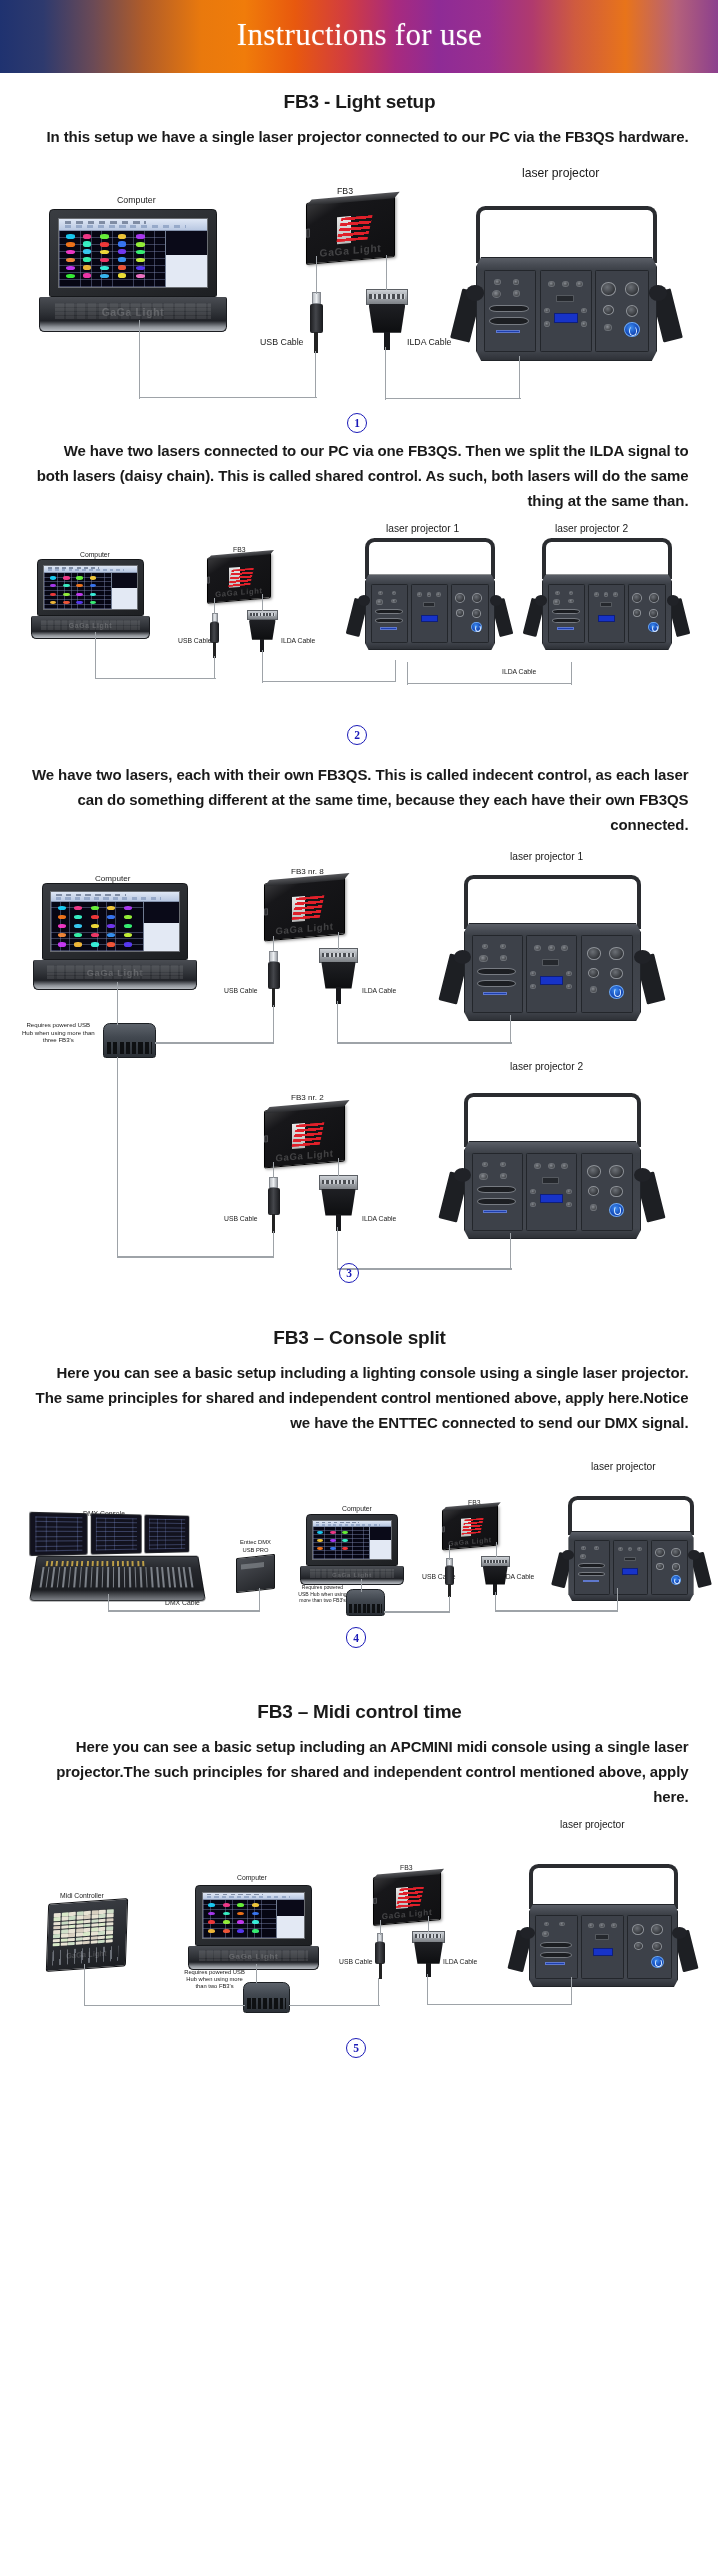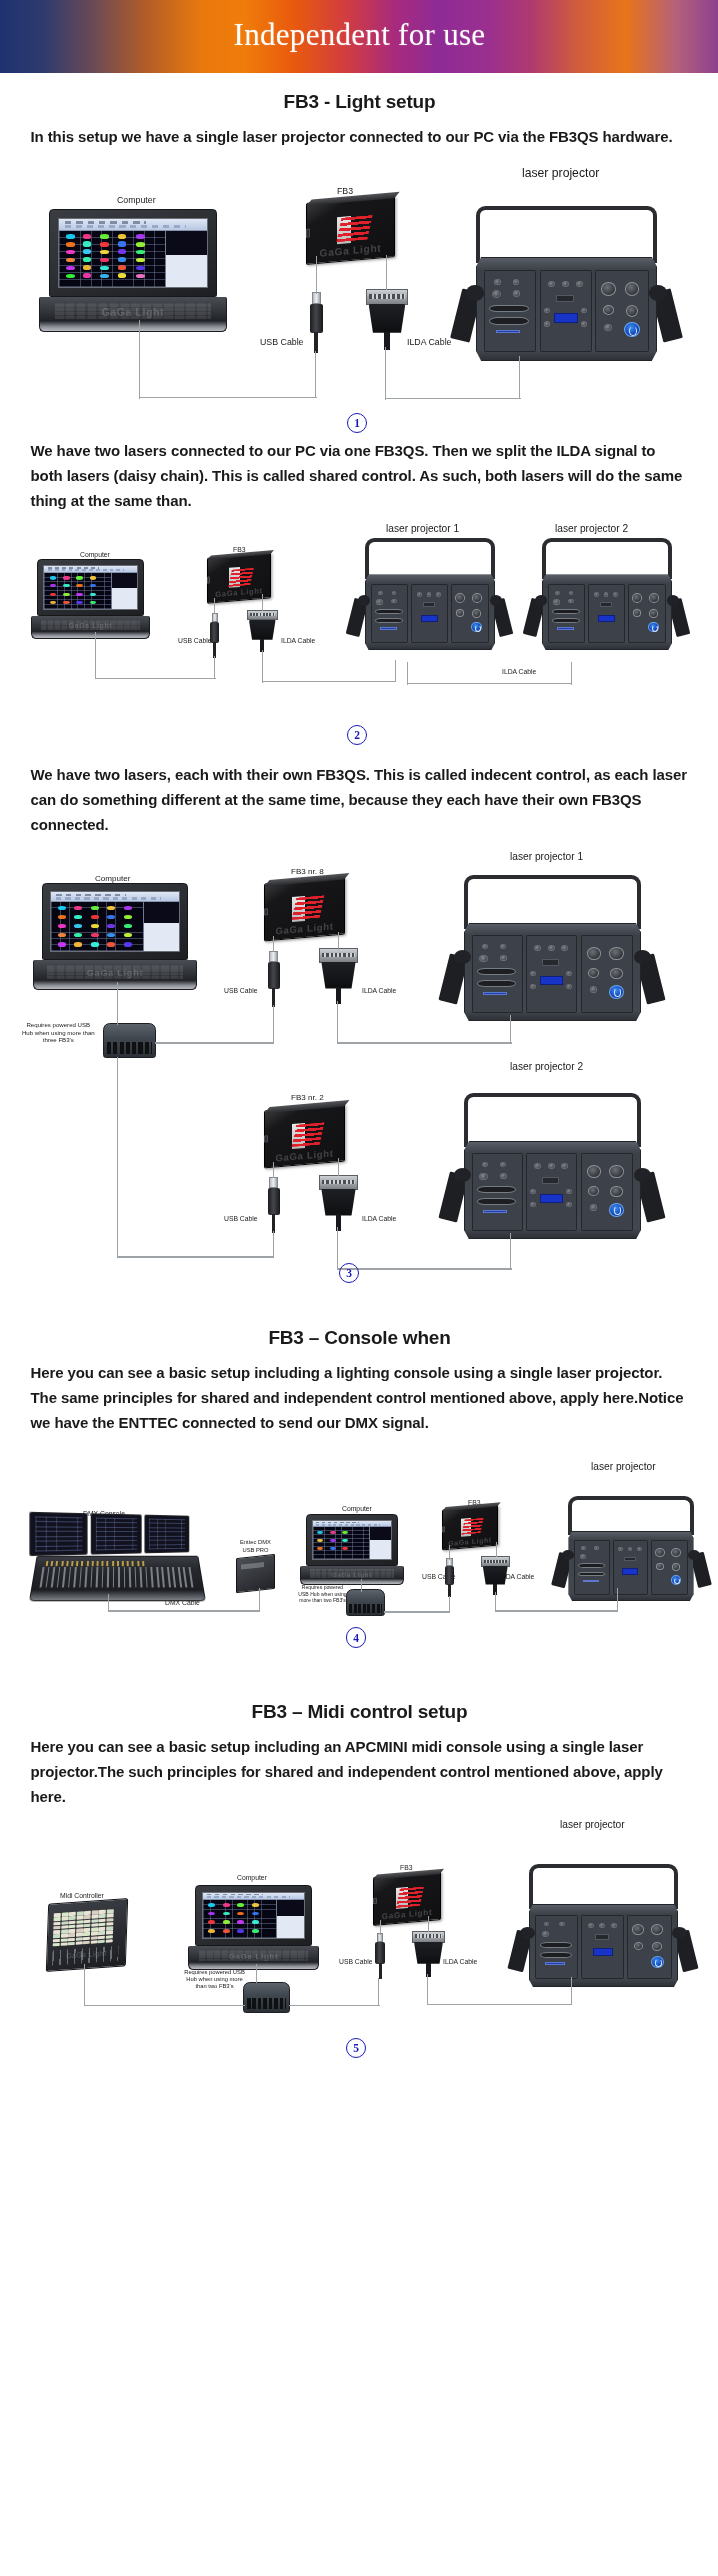--- a/index.html
+++ b/index.html
@@ -61,20 +61,21 @@
     letter-spacing:-0.2px;
     color:#1a1a1a;
   }
   p.sec-body {
     font-size:15px;
     line-height:1.68;
     font-weight:bold;
     margin:0 0 4.1px 0;
     color:#1a1a1a;
     letter-spacing:-0.1px;
+    text-align:right;
   }
 
   
   .diagram {
     position:relative;
     width:719px;
     margin:0 auto;
     background:#fff;
   }
   .diagram .lbl {
@@ -465,21 +466,21 @@
     position:absolute; left:0; bottom:14%;
     width:100%; text-align:center;
     color:rgba(255,255,255,.16);
     font-weight:bold;
   }
 </style>
 </head>
 <body>
 
 <div class="banner">
-  <div class="banner-title">Independent for use</div>
+  <div class="banner-title">Instructions for use</div>
 </div>
 
 <div class="section">
   <div class="sec-pad">
     <h2 class="sec-title">FB3 - Light setup</h2>
     <p class="sec-body">In this setup we have a single laser projector connected to our PC via the FB3QS hardware.</p>
   </div>
 
   <div class="diagram" style="height:285px">
 
@@ -974,21 +975,21 @@
     <div class="wire v" style="left:337px; top:386px; height:42px;"></div>
     <div class="wire h" style="left:337px; top:427px; width:175px;"></div>
     <div class="wire v" style="left:510px; top:392px; height:37px;"></div>
 
     <div class="step-num" style="left:339px; top:422px;">3</div>
   </div>
 </div>
 
 <div class="section">
   <div class="sec-pad">
-    <h2 class="sec-title">FB3 – Console when</h2>
+    <h2 class="sec-title">FB3 – Console split</h2>
     <p class="sec-body">Here you can see a basic setup including a lighting console using a single laser projector. The same principles for shared and independent control mentioned above, apply here.Notice we have the ENTTEC connected to send our DMX signal.</p>
   </div>
 
   <div class="diagram" style="height:244px">
     <div class="lbl big" style="left:591px; top:22px; font-size:10.2px;">laser projector</div>
     <div class="lbl small" style="left:83px; top:71px;">DMX Console</div>
     <div class="lbl tiny" style="left:235px; top:100px; width:41px; font-size:5.8px;">Enttec DMX USB PRO</div>
     <div class="lbl small" style="left:342px; top:66px;">Computer</div>
     <div class="lbl small" style="left:468px; top:60px;">FB3</div>
     <div class="lbl small" style="left:165px; top:160px;">DMX Cable</div>
@@ -1111,21 +1112,21 @@
     <div class="wire v" style="left:495px; top:153px; height:19px;"></div>
     <div class="wire h" style="left:495px; top:171px; width:123px;"></div>
     <div class="wire v" style="left:617px; top:149px; height:23px;"></div>
 
     <div class="step-num" style="left:346px; top:188px;">4</div>
   </div>
 </div>
 
 <div class="section">
   <div class="sec-pad">
-    <h2 class="sec-title">FB3 – Midi control setup</h2>
+    <h2 class="sec-title">FB3 – Midi control time</h2>
     <p class="sec-body">Here you can see a basic setup including an APCMINI midi console using a single laser projector.The such principles for shared and independent control mentioned above, apply here.</p>
   </div>
 
   <div class="diagram" style="height:285px">
     <div class="lbl big" style="left:560px; top:5.4px; font-size:10.2px;">laser projector</div>
     <div class="lbl small" style="left:60px; top:78px;">Midi Controller</div>
     <div class="lbl small" style="left:237px; top:60px;">Computer</div>
     <div class="lbl small" style="left:400px; top:50px;">FB3</div>
     <div class="lbl small" style="left:339px; top:144px;">USB Cable</div>
     <div class="lbl small" style="left:443px; top:144px;">ILDA Cable</div>

